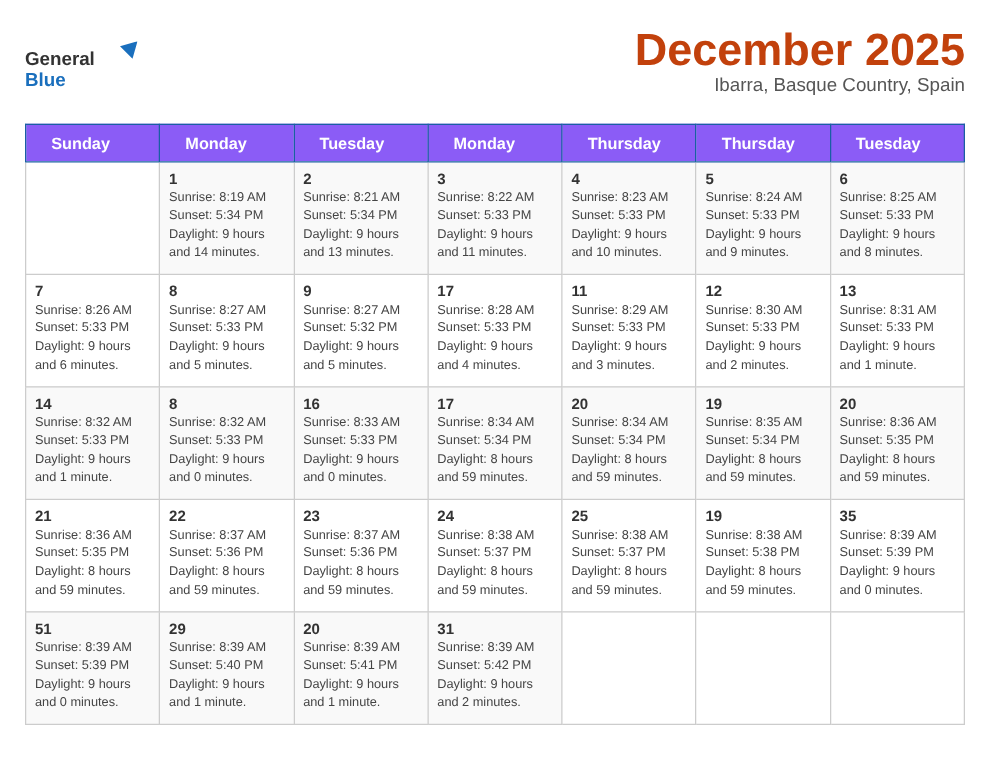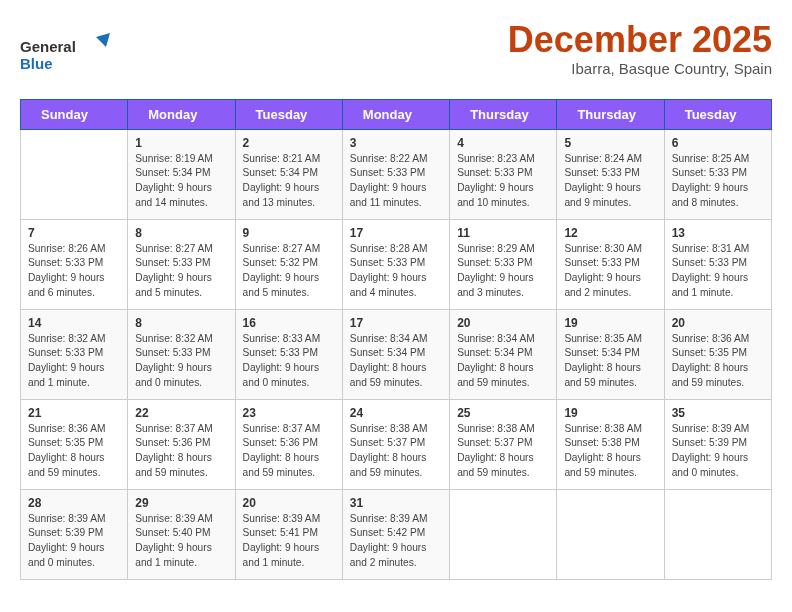--- a/index.html
+++ b/index.html
@@ -218,21 +218,21 @@
           <span class="day-number">19</span>
           <div class="cell-text">Sunrise: 8:38 AM<br>Sunset: 5:38 PM<br>Daylight: 8 hours<br>and 59 minutes.</div>
         </td>
         <td>
           <span class="day-number">35</span>
           <div class="cell-text">Sunrise: 8:39 AM<br>Sunset: 5:39 PM<br>Daylight: 9 hours<br>and 0 minutes.</div>
         </td>
       </tr>
       <tr>
         <td>
-          <span class="day-number">28</span>
+          <span class="day-number">51</span>
           <div class="cell-text">Sunrise: 8:39 AM<br>Sunset: 5:39 PM<br>Daylight: 9 hours<br>and 0 minutes.</div>
         </td>
         <td>
           <span class="day-number">29</span>
           <div class="cell-text">Sunrise: 8:39 AM<br>Sunset: 5:40 PM<br>Daylight: 9 hours<br>and 1 minute.</div>
         </td>
         <td>
           <span class="day-number">20</span>
           <div class="cell-text">Sunrise: 8:39 AM<br>Sunset: 5:41 PM<br>Daylight: 9 hours<br>and 1 minute.</div>
         </td>

